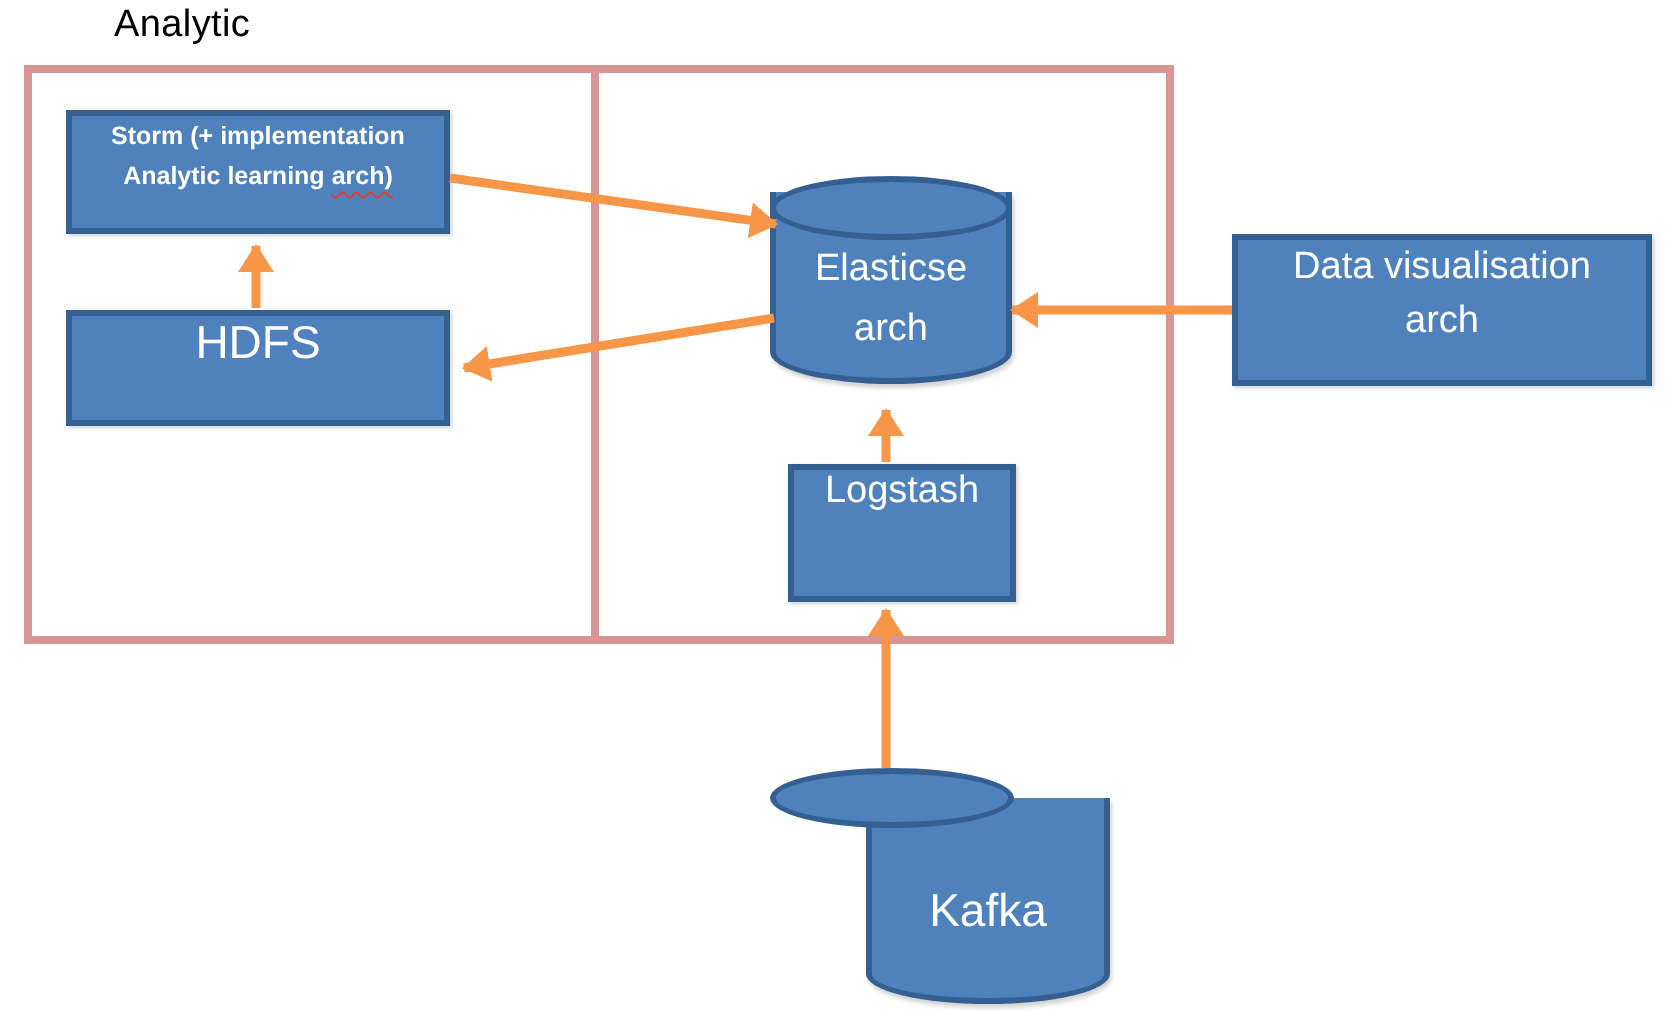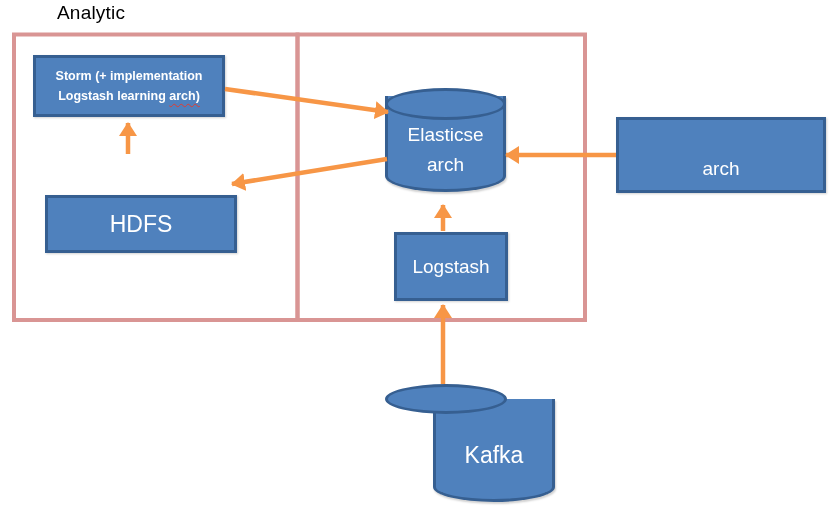--- a/index.html
+++ b/index.html
@@ -34,30 +34,30 @@
   }
   #lbl-analytic   { left: 57px;  }
   #lbl-supervision{ left: 347px; }
 
   .node {
     position: absolute;
     background: var(--node-fill);
     border: 3px solid var(--node-border);
     color: var(--node-text);
     display: flex;
-    align-items: center;
+    align-items: flex-start;
     justify-content: center;
     text-align: center;
     z-index: 1;
     box-shadow: 1px 1px 2px rgba(0,0,0,0.18);
   }
 
   #node-storm   { left: 33px;  top: 55px;  width: 192px; height: 62px;
                   font-size: 12.5px; font-weight: bold; line-height: 20px; }
-  #node-hdfs    { left: 45px;  top: 155px; width: 192px; height: 58px; font-size: 23px; margin-top: 40px; }
+  #node-hdfs    { left: 33px;  top: 155px; width: 192px; height: 58px; font-size: 23px; }
   #node-logstash{ left: 394px; top: 232px; width: 114px; height: 69px; font-size: 19px; }
   #node-datavis { left: 616px; top: 117px; width: 210px; height: 76px;
                   font-size: 19px; line-height: 27px; }
 
   .squiggle {
     text-decoration: underline;
     text-decoration-style: wavy;
     text-decoration-color: var(--spellcheck);
     text-decoration-thickness: 1px;
     text-underline-offset: 3px;
@@ -106,21 +106,21 @@
 <body>
 
 <div class="canvas">
 
   <div class="region-label" id="lbl-analytic">Analytic</div>
 
 
   <div class="node" id="node-storm">
     <div>
       <span>Storm (+ implementation</span><br>
-      <span>Logstash learning</span>
+      <span>Analytic learning</span>
       <span class="squiggle">arch)</span>
     </div>
   </div>
 
   <div class="node" id="node-hdfs">
     <span>HDFS</span>
   </div>
 
   <div class="cyl" id="node-elasticsearch">
     <div class="cyl-body">
@@ -131,21 +131,21 @@
     </div>
     <div class="cyl-top"></div>
   </div>
 
   <div class="node" id="node-logstash">
     <span>Logstash</span>
   </div>
 
   <div class="node" id="node-datavis">
     <div>
-      <br>
+      <span>Data visualisation</span><br>
       <span>arch</span>
     </div>
   </div>
 
   <div class="cyl" id="node-kafka">
     <div class="cyl-body">
       <span>Kafka</span>
     </div>
     <div class="cyl-top"></div>
   </div>

